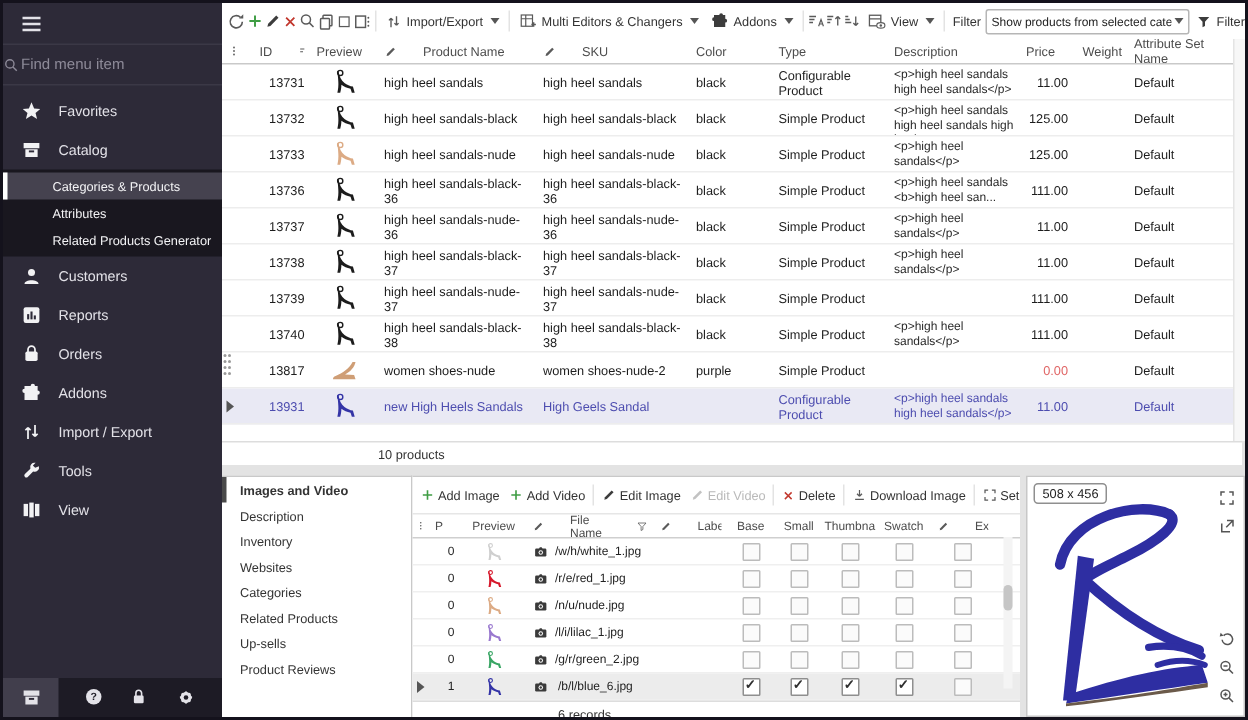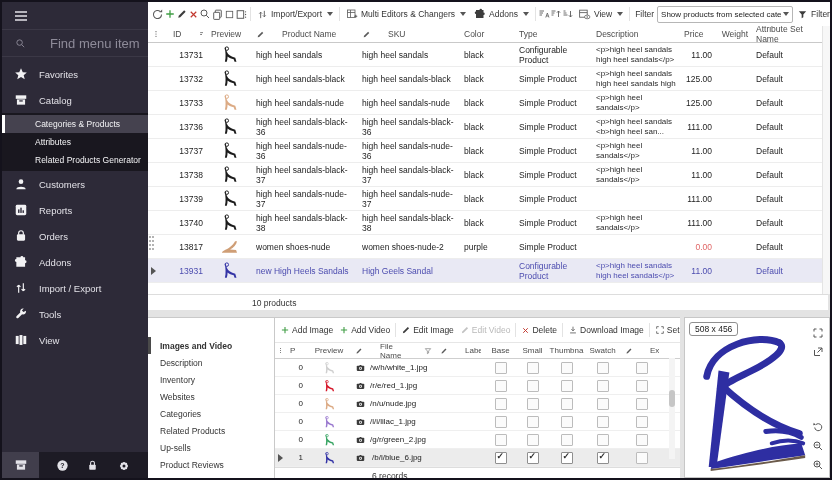--- a/index.html
+++ b/index.html
@@ -4,22 +4,22 @@
 <style>
   html,body{margin:0;padding:0;background:#9a9a9a;}
   .window{position:relative;width:832px;height:480px;box-sizing:border-box;border:2px solid #14121c;
     background:#e3e3e3;font-family:"Liberation Sans",sans-serif;overflow:hidden;-webkit-font-smoothing:antialiased;}
   .ic{display:inline-block;vertical-align:middle;flex:none;}
   use{pointer-events:none;}
 
   
   .sidebar{position:absolute;left:0;top:0;bottom:0;width:146px;background:#2d2a38;color:#e3e2e8;}
   .sb-head{height:27px;display:flex;align-items:center;padding-left:11px;border-bottom:1px solid #3b3846;}
-  .sb-search{height:26px;display:flex;align-items:center;gap:24px;padding-left:13px;border-bottom:1px solid #3b3846;
-    color:#8e8b99;font-size:13px;}
+  .sb-search{height:26px;display:flex;align-items:center;gap:1px;border-bottom:1px solid #3b3846;
+    color:#8e8b99;font-size:10px;}
   .sb-menu{padding-top:4px;}
   .sb-item{height:26px;display:flex;align-items:center;gap:11px;padding-left:12px;font-size:9.5px;cursor:pointer;}
   .sb-item .ic{color:#f2f2f4;}
   .sb-sub{background:#19171f;padding:2px 0;}
   .sb-sub .si{height:18px;display:flex;align-items:center;padding-left:33px;font-size:8.5px;color:#f4f4f6;cursor:pointer;}
   .sb-sub .si.active{background:#45424f;border-left:3px solid #fff;padding-left:30px;}
   .sb-bottom{position:absolute;left:0;right:0;bottom:0;height:26px;background:#1d1b25;display:flex;align-items:center;}
   .sb-bottom .cell{width:37px;height:26px;display:flex;align-items:center;justify-content:center;}
   .sb-bottom .cell.sel{background:#413e4c;}
   .sb-bottom .rest{flex:1;display:flex;justify-content:space-around;align-items:center;padding:0 8px;}
@@ -53,21 +53,21 @@
   .vscroll{position:absolute;left:820px;top:24px;width:8px;height:268px;background:#f7f7f7;border-left:1px solid #e4e4e4;}
   .statusbar{position:absolute;left:146px;right:2px;top:292px;height:15px;background:#fff;border-top:1px solid #ddd;
     font-size:8.5px;color:#333;display:flex;align-items:center;padding-left:104px;}
   .vhandle{position:absolute;left:147px;top:234px;width:5px;height:18px;}
   .vhandle i{position:absolute;width:2px;height:2px;background:#9a9a9a;border-radius:50%;
     box-shadow:0 4px 0 #9a9a9a,0 8px 0 #9a9a9a,0 12px 0 #9a9a9a;}
   .vhandle i:nth-child(2){left:3px;}
 
   
   .tabs{position:absolute;left:146px;top:315px;bottom:0;width:127px;background:#fff;border-top:1px solid #c9c9c9;
-    border-right:1px solid #c9c9c9;padding-top:19px;box-sizing:border-box;}
+    border-right:1px solid #c9c9c9;padding-top:0;box-sizing:border-box;}
   .tab{height:17px;display:flex;align-items:center;padding-left:12px;font-size:8.5px;color:#333;cursor:pointer;}
   .tab.active{font-weight:bold;border-left:3px solid #4a4a4a;padding-left:9px;}
 
   
   .media{position:absolute;left:273px;top:315px;bottom:0;width:405px;background:#fff;border-top:1px solid #c9c9c9;box-sizing:border-box;}
   .mtb{height:24px;display:flex;align-items:center;padding:0 2px;font-size:8.5px;color:#333;border-bottom:1px solid #e6e6e6;white-space:nowrap;overflow:hidden;}
   .mtb .tbb{gap:2px;padding:0 3px;}
   .mtb .dis{color:#b9b9b9;}
   .mg-head,.mg-row{display:grid;grid-template-columns:11px 21px 44px 85px 49px 31px 33px 35px 37px 42px;}
   .mg-head{height:15px;border-bottom:1px solid #cfcfcf;font-size:8px;color:#4c4c4c;}

